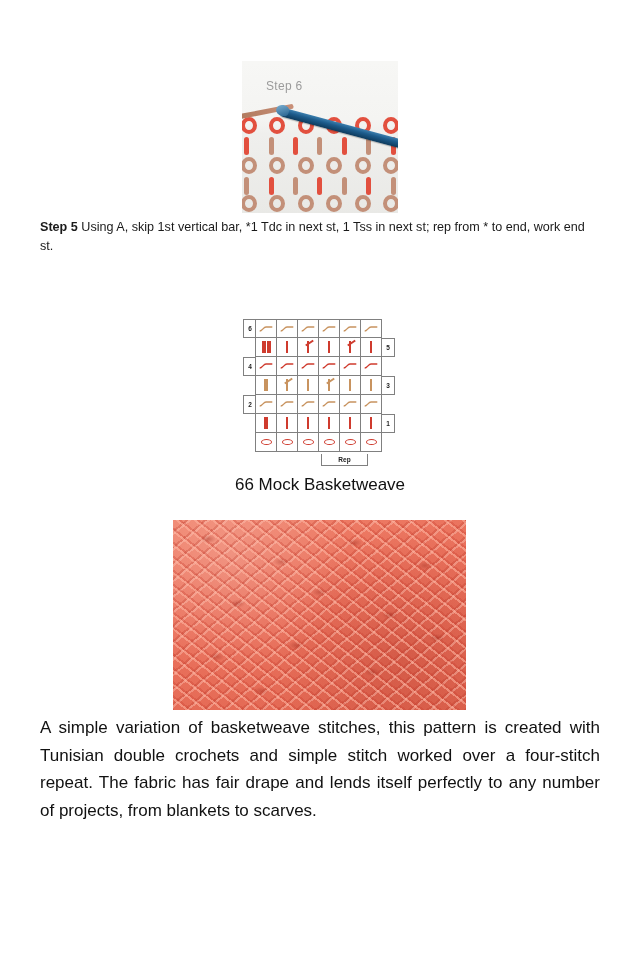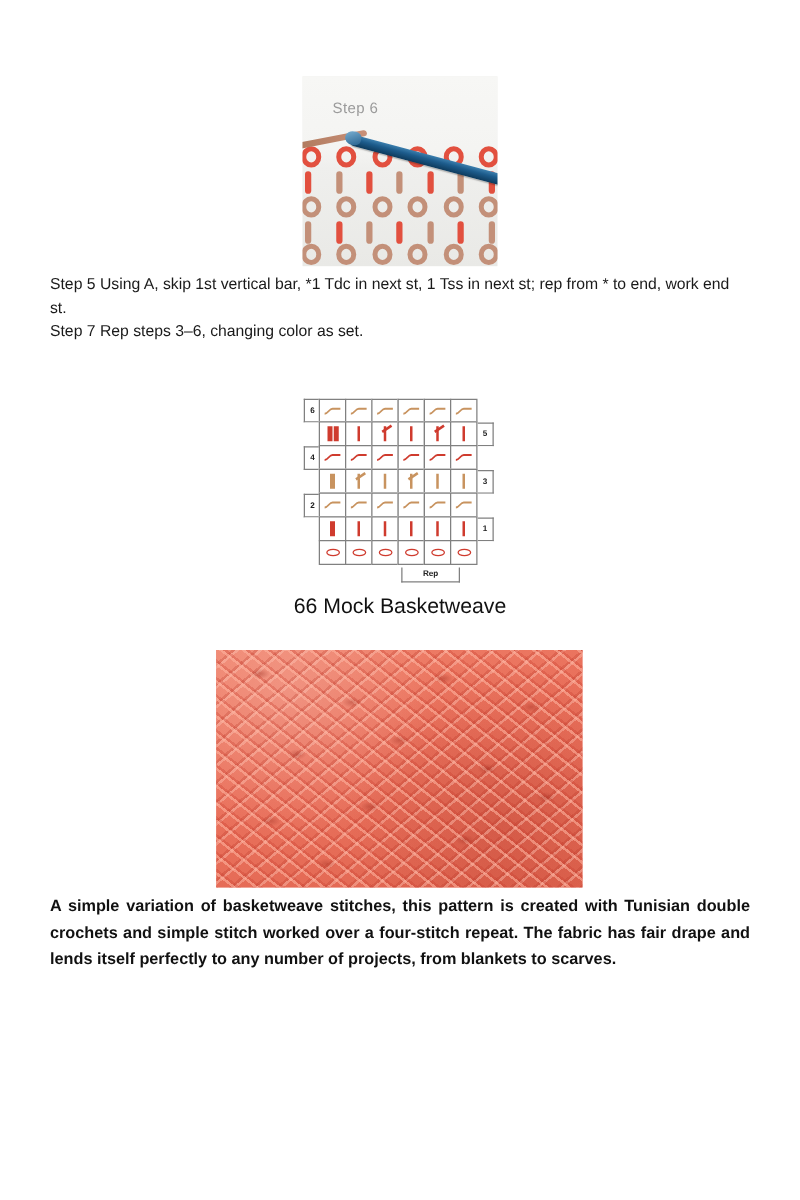--- a/index.html
+++ b/index.html
@@ -116,21 +116,21 @@
   .steps {
     position: absolute;
     left: 40px;
     top: 218px;
     width: 560px;
     font-size: 12.6px;
     line-height: 1.52;
     color: #1a1a1a;
   }
   .steps p { margin: 0; }
-  .steps b { font-weight: normal; }
+  .steps b { font-weight: bold; }
 
   
   .chart-wrap {
     position: absolute;
     left: 238px;
     top: 316px;
     width: 170px;
     height: 156px;
   }
   .chart-grid {
@@ -294,25 +294,24 @@
       radial-gradient(ellipse 11px 6px at 90% 62%, rgba(140,30,20,.30), transparent 70%),
       radial-gradient(ellipse 11px 6px at 30% 90%, rgba(140,30,20,.28), transparent 70%);
   }
 
   
   .description {
     position: absolute;
     left: 40px;
     top: 714px;
     width: 560px;
-    font-size: 13px;
+    font-size: 17px;
     line-height: 1.62;
     text-align: justify;
     color: #111;
-    font-weight: bold;
   }
 </style>
 </head>
 <body>
 
 <div class="step-photo">
   <div class="photo-bg"></div>
   <div class="photo-fabric">
     <div class="pf-row" style="top:0;">
       <span class="pf-loop"></span>
@@ -358,21 +357,20 @@
     </div>
   </div>
   <div class="yarn-tail"></div>
   <div class="hook"></div>
   <div class="hook-tip"></div>
   <div class="step-photo-label">Step 6</div>
 </div>
 
 <div class="steps">
   <p><b>Step 5</b><span> Using A, skip 1st vertical bar, *1 Tdc in next st, 1 Tss in next st; rep from * to end, work end st.</span></p>
-  <p><b>Step 7</b><span> Rep steps 3–6, changing color as set.</span></p>
 </div>
 
 <div class="chart-wrap">
   <div class="chart-grid">
 
     <div class="chart-row">
       <div class="rownum">6</div>
       <div class="cells">
         <div class="cell">
             <span class="wave">

